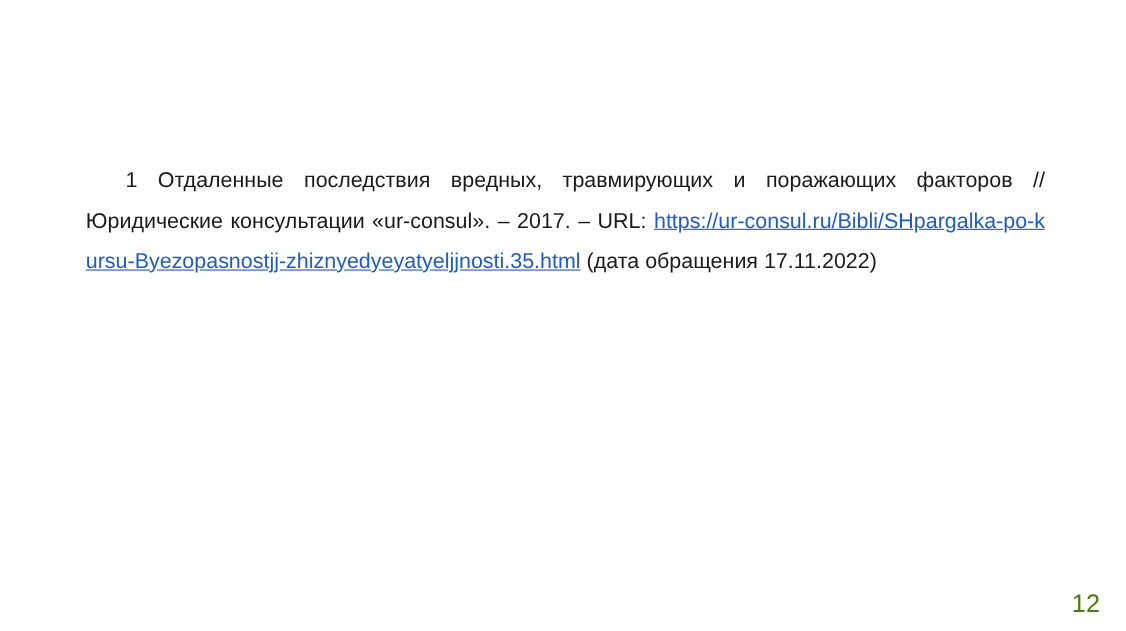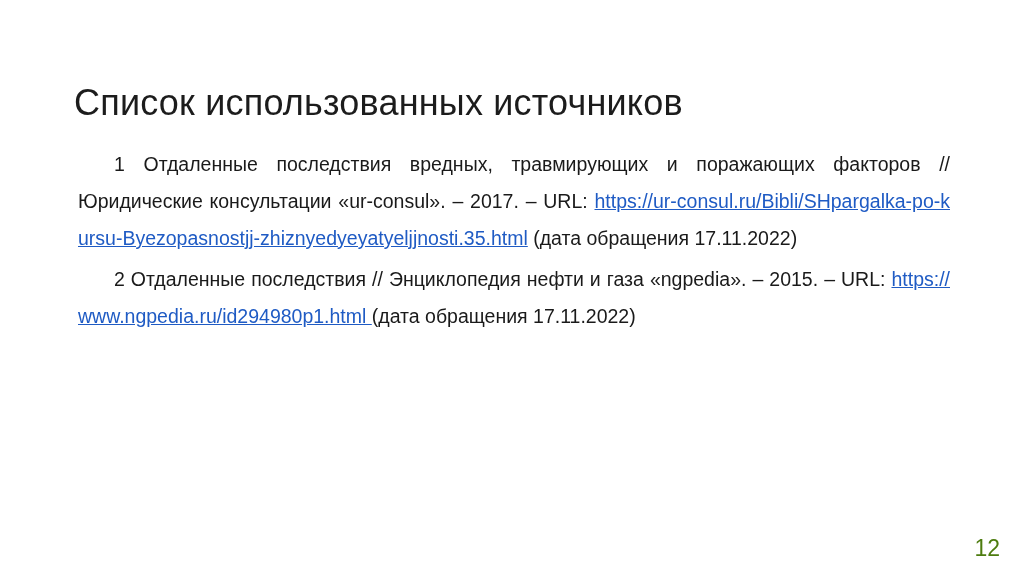--- a/index.html
+++ b/index.html
@@ -57,22 +57,20 @@
     bottom: 12px;
     font-size: 23px;
     color: #4d7c0f;
   }
 </style>
 </head>
 <body>
 
 <div class="slide">
 
-  <h1 class="slide-title">Список использованных источников</h1>
 
   <div class="body-block">
     <p class="para"><span>1 Отдаленные последствия вредных, травмирующих и поражающих факторов // Юридические консультации «ur-consul». – 2017. – URL: </span><a class="link" style="color: rgb(31, 91, 196);">https://ur-consul.ru/Bibli/SHpargalka-po-kursu-Byezopasnostjj-zhiznyedyeyatyeljjnosti.35.html</a><span> (дата обращения 17.11.2022)</span></p>
-    <p class="para"><span>2 Отдаленные последствия // Энциклопедия нефти и газа «ngpedia». – 2015. – URL: </span><a class="link" style="color: rgb(31, 91, 196);">https://www.ngpedia.ru/id294980p1.html </a><span>(дата обращения 17.11.2022)</span></p>
   </div>
 
   <div class="page-number">12</div>
 
 </div>
 
 </body></html>

